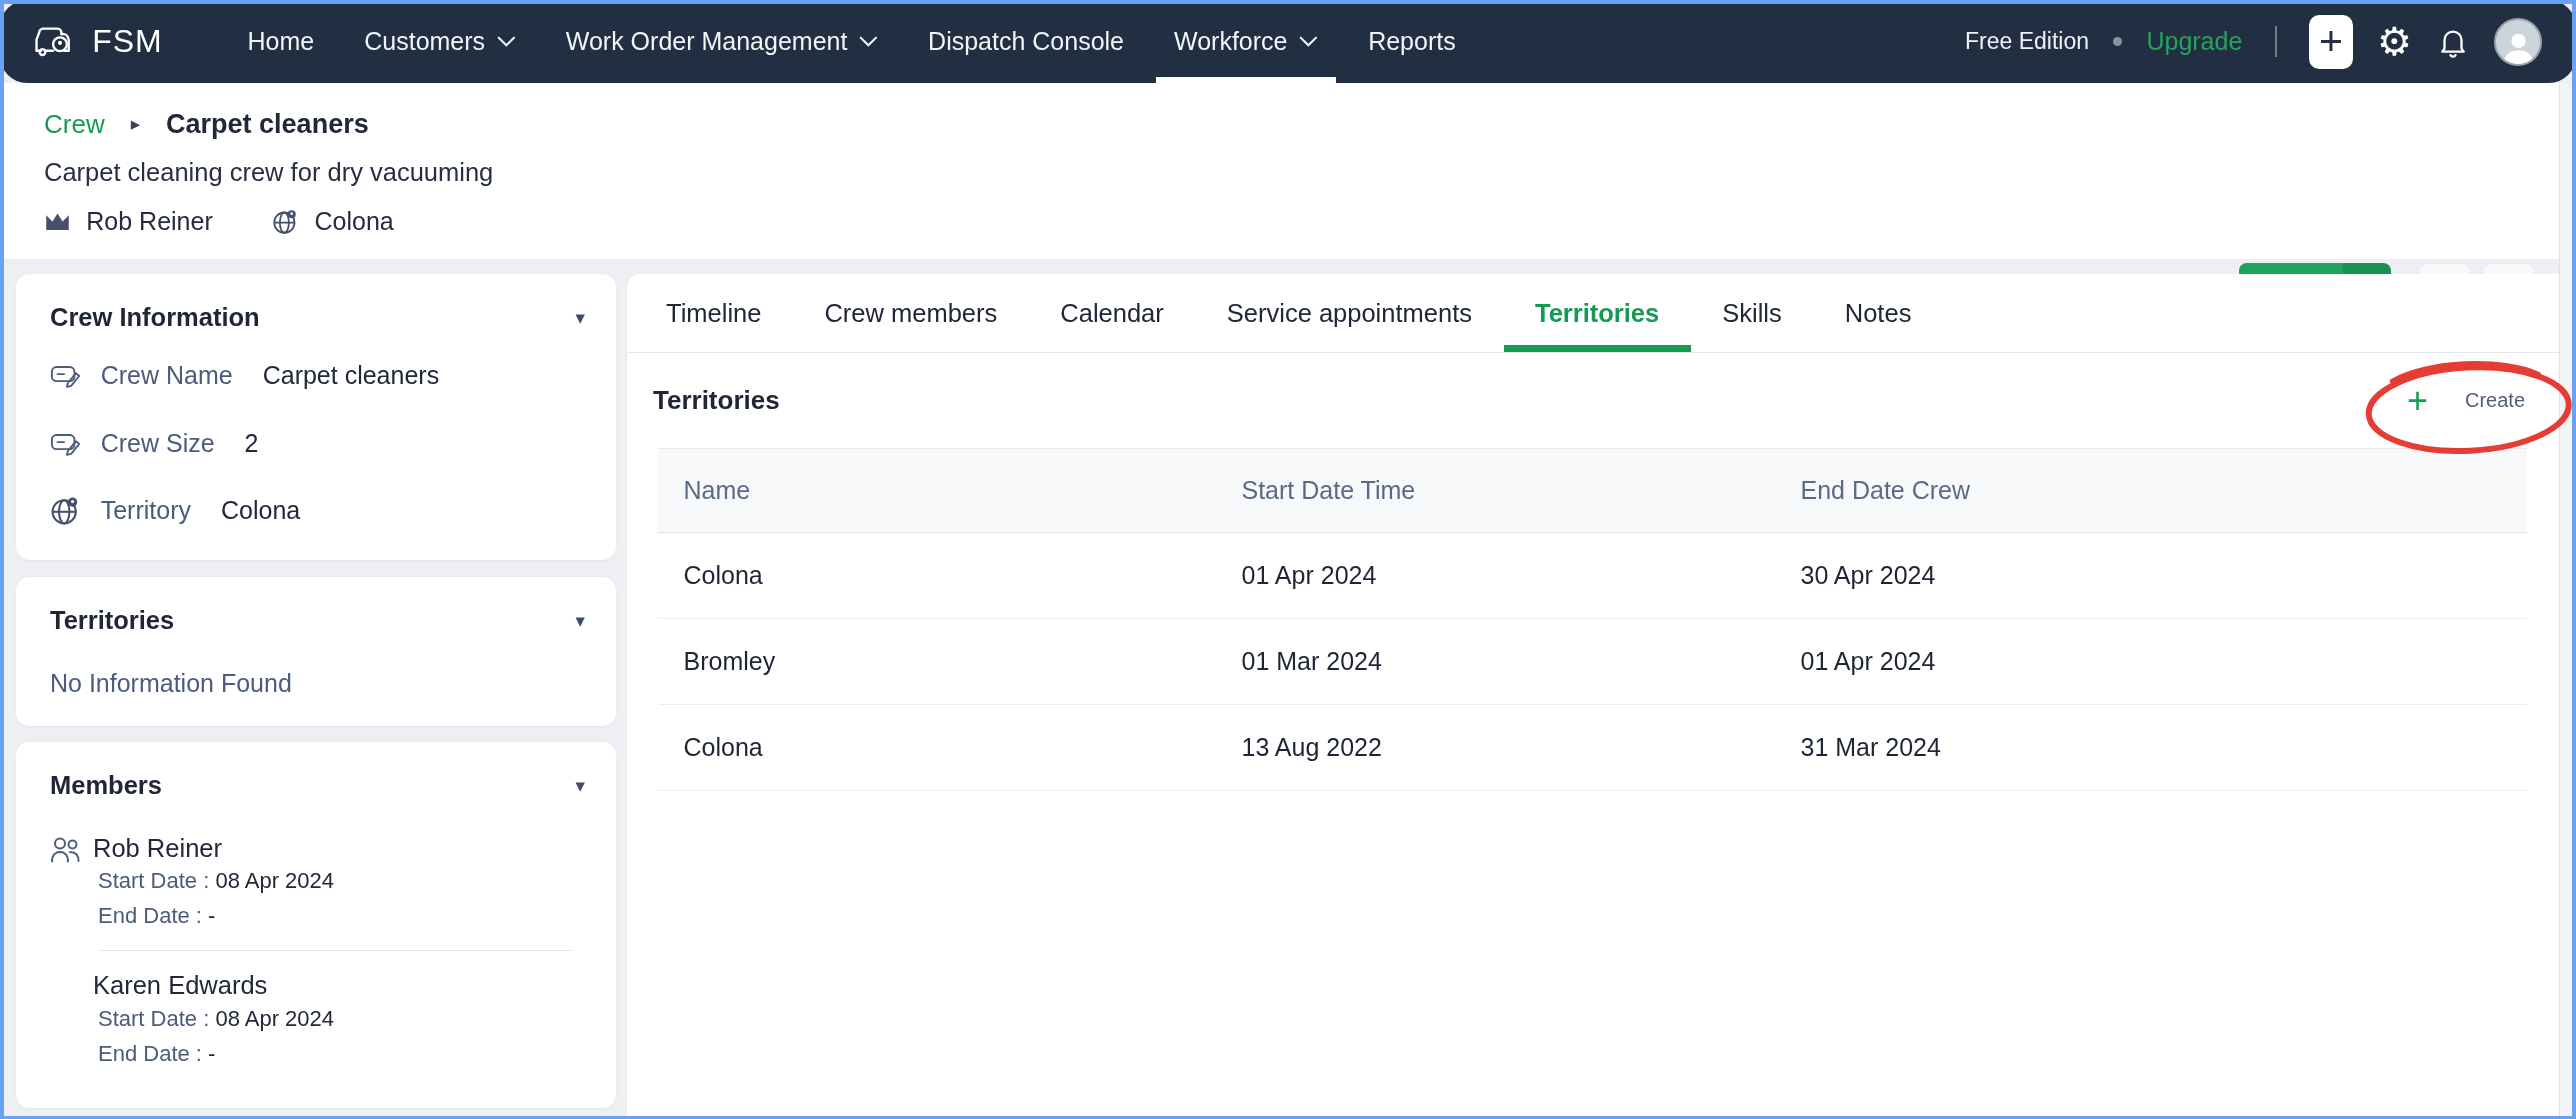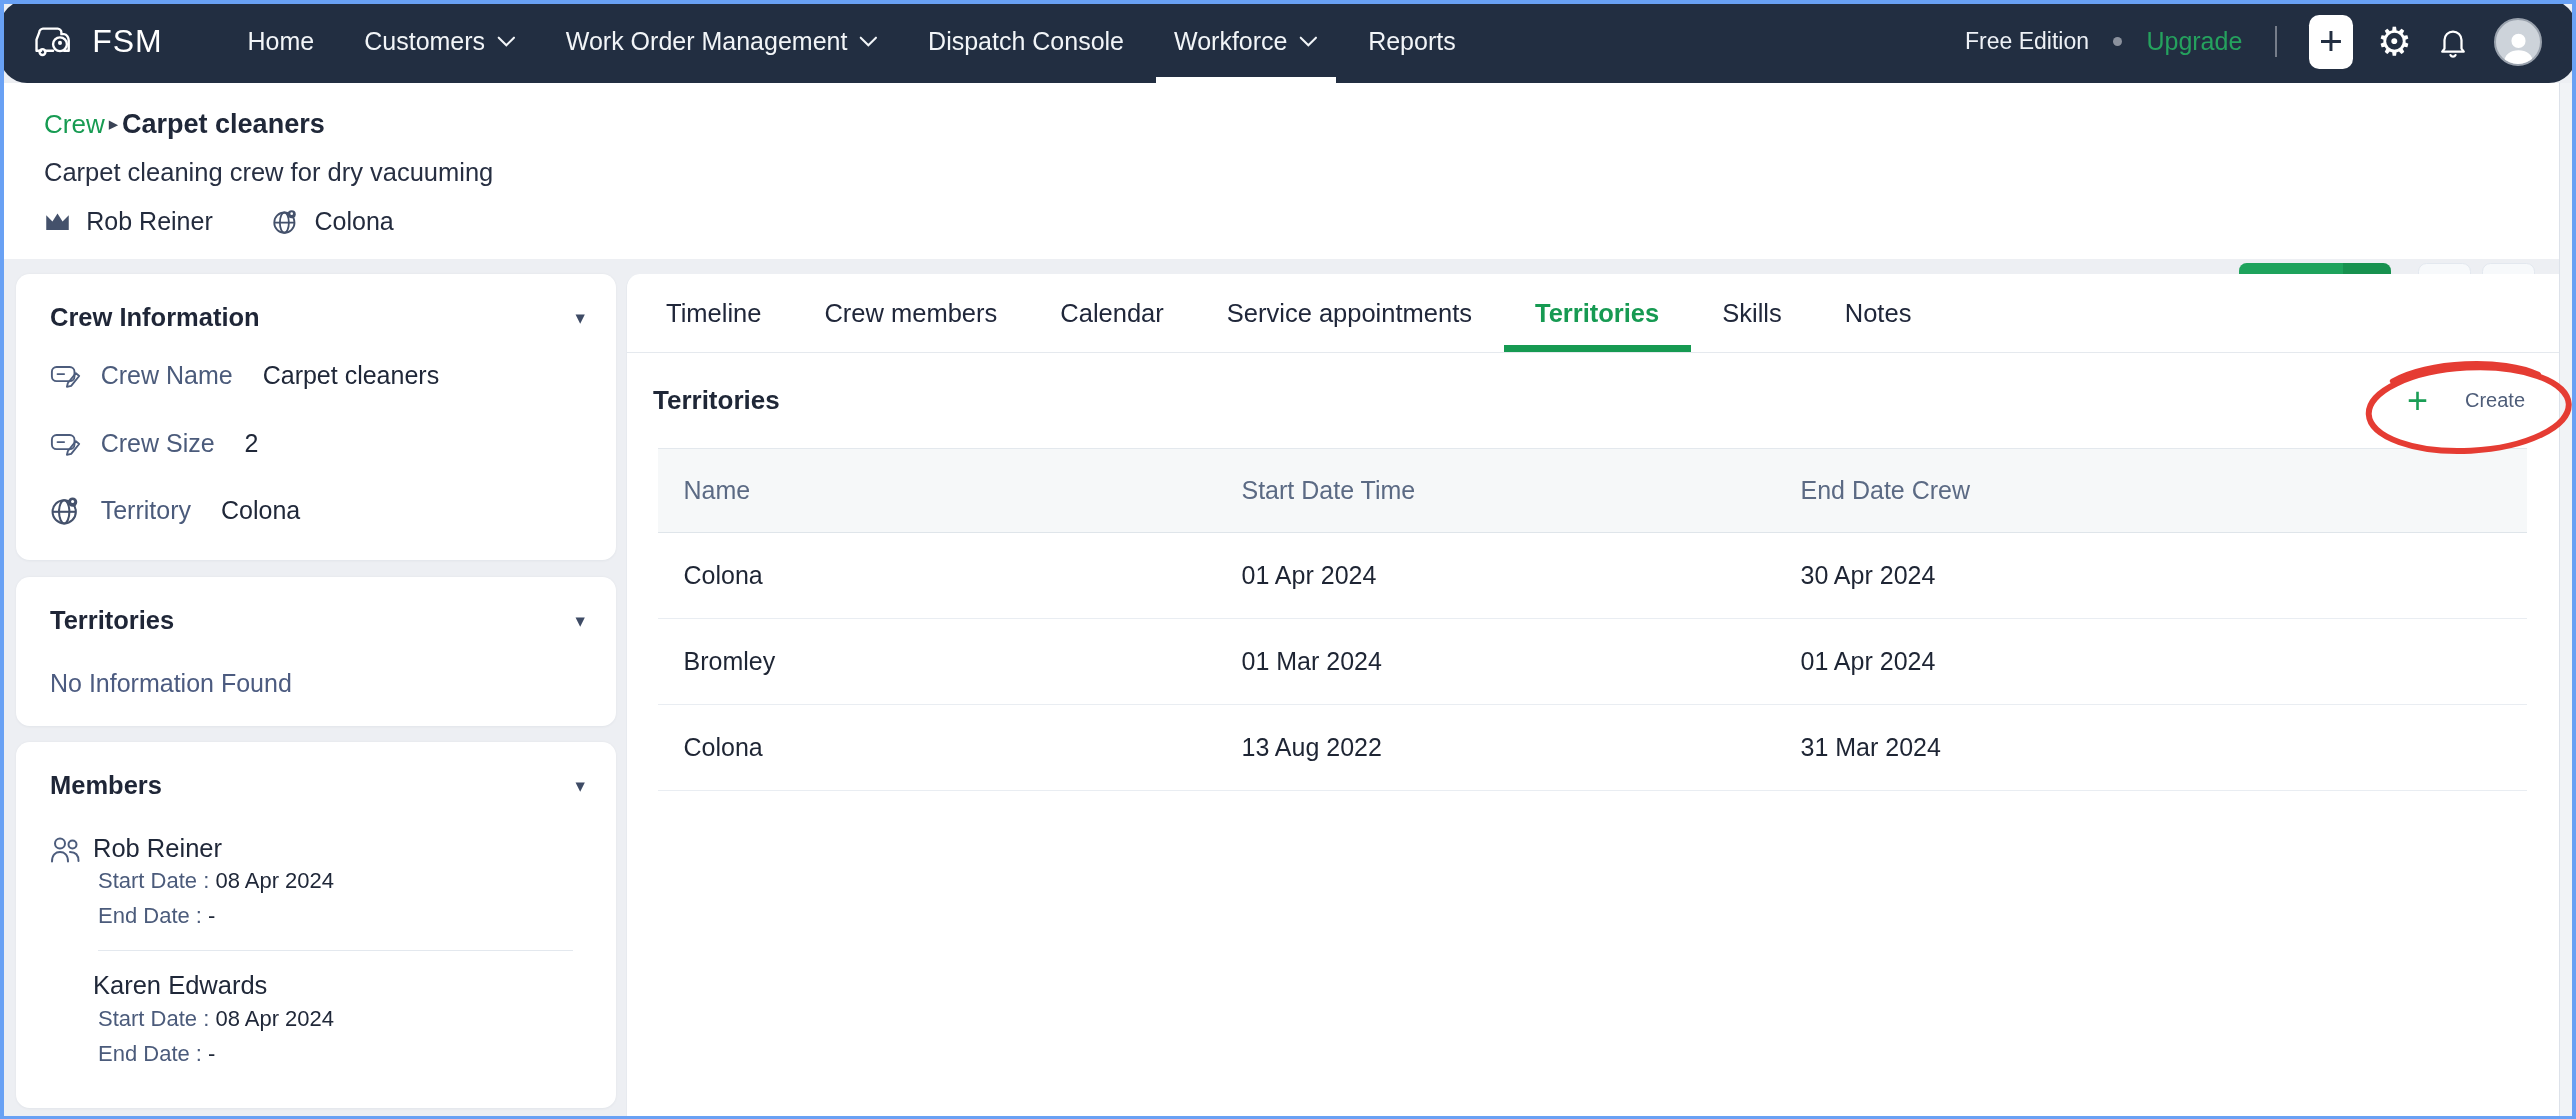--- a/index.html
+++ b/index.html
@@ -23,21 +23,21 @@
   .vdiv { width:1.7px; height:31px; background:#767d8a; margin:0 8.5px; }
   .plus-btn { width:44px; height:54px; background:#ffffff; border-radius:10.2px; display:flex; align-items:center;
               justify-content:center; color:#222e41; font-size:41px; font-weight:300; cursor:pointer; line-height:1; }
   .gear { color:#ffffff; font-size:39px; font-family:"DejaVu Sans", sans-serif; cursor:pointer; line-height:1; }
   .bell-svg { width:34px; height:37px; cursor:pointer; }
   .avatar { width:48px; height:48px; border-radius:50%; background:#cdd3da; border:2.6px solid #9aa2ad;
             overflow:hidden; display:flex; align-items:flex-end; justify-content:center; cursor:pointer; }
 
   
   .page-header { position:absolute; left:0; top:83px; width:2576px; height:176px; background:#ffffff; }
-  .bc-row { position:absolute; left:44px; top:25.5px; display:flex; align-items:center; gap:4px; }
+  .bc-row { position:absolute; left:44px; top:25.5px; display:flex; align-items:center; gap:26px; }
   .bc-root { color:#179b52; font-size:26px; cursor:pointer; }
   .bc-sep { color:#3a4356; font-size:18.7px; }
   .bc-title { color:#202839; font-size:27px; font-weight:bold; }
   .subtitle { position:absolute; left:44px; top:75px; color:#272f42; font-size:25.5px; }
   .meta-row { position:absolute; left:44px; top:124px; display:flex; align-items:center; gap:17px; }
   .meta-item { display:flex; align-items:center; gap:15.3px; color:#232b3d; font-size:25px; }
   .meta-gap { width:25.5px; }
   .edit-btn { position:absolute; left:2239px; top:180px; width:152px; height:50px; border-radius:7.7px;
               overflow:hidden; display:flex; cursor:pointer; }
   .edit-main { width:104px; background:#1ea35c; color:#fff; font-size:26px; display:flex; align-items:center; justify-content:center; }

